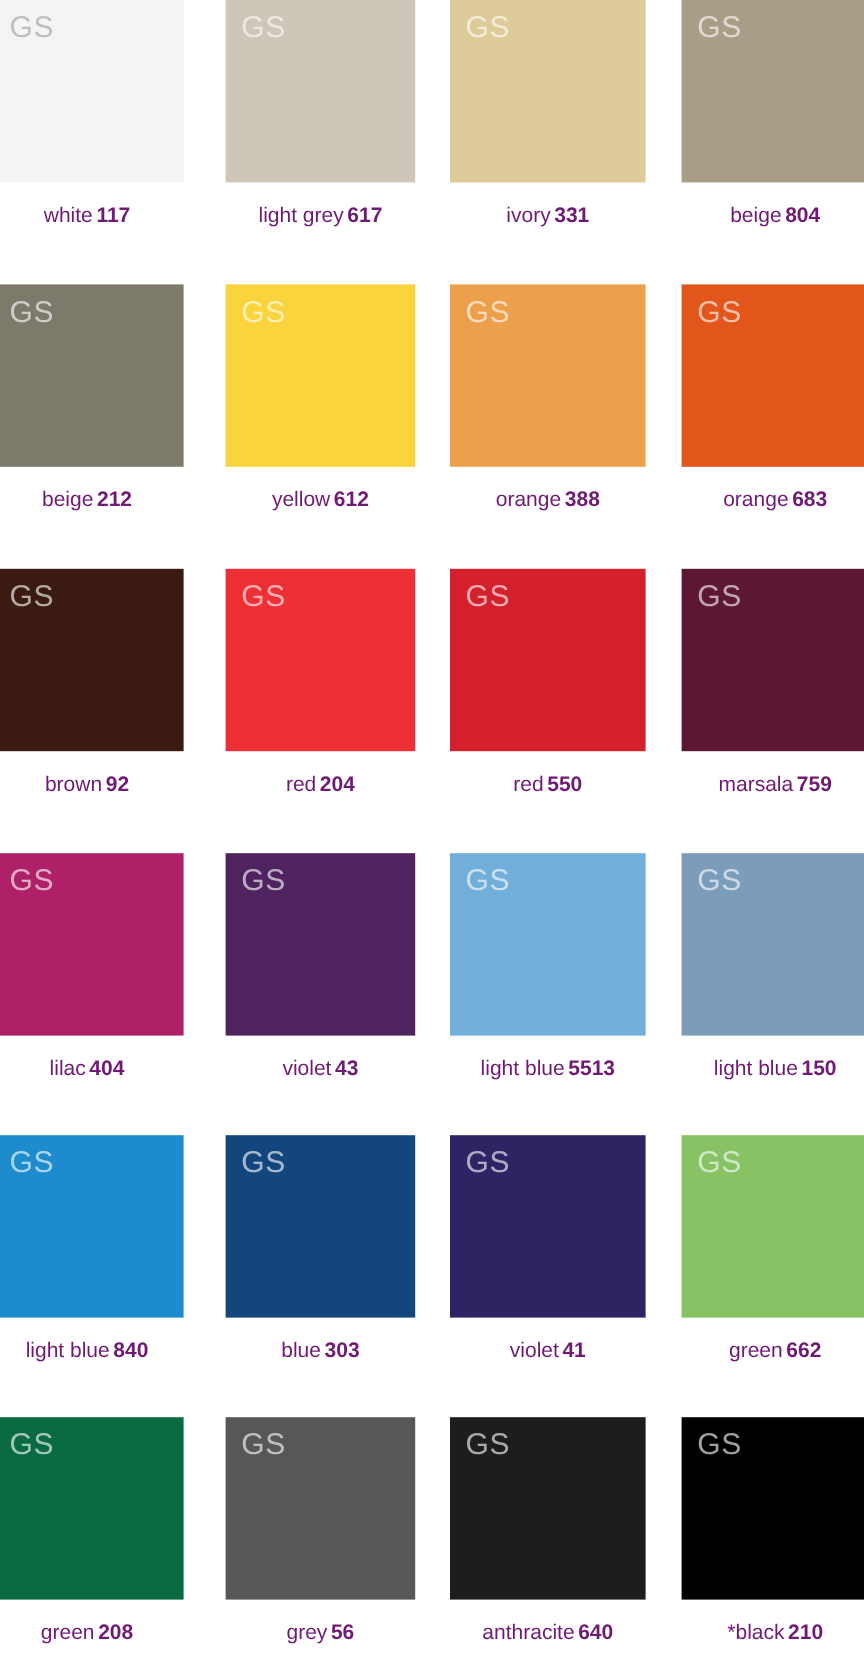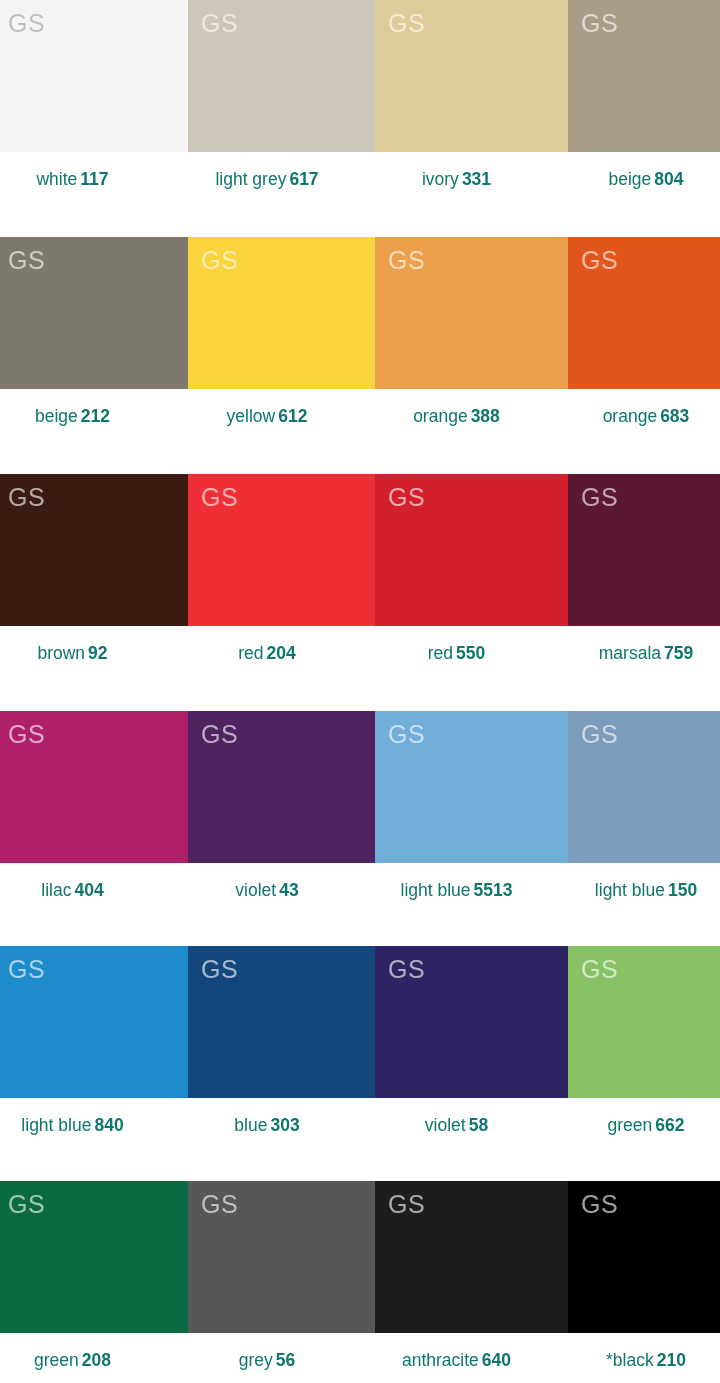--- a/index.html
+++ b/index.html
@@ -24,21 +24,20 @@
   .swatch-cell {
     position: absolute;
     box-sizing: border-box;
   }
 
   .swatch-chip {
     position: relative;
     width: 100%;
     height: 152px;
     overflow: hidden;
-    padding-left: 48px;
   }
 
   .swatch-watermark {
     position: absolute;
     top: 11px;
     font-size: 25px;
     font-weight: 400;
     letter-spacing: 0.5px;
     line-height: 1;
     color: rgba(255, 255, 255, 0.62);
@@ -54,21 +53,21 @@
   
   .swatch-watermark.on-light {
     color: rgba(0, 0, 0, 0.22);
   }
 
   .swatch-label {
     margin-top: 17px;
     text-align: center;
     font-size: 17.5px;
     line-height: 20px;
-    color: #0f766e;
+    color: #701a75;
     white-space: nowrap;
   }
 
   .col-0 .swatch-label { padding-right: 8px; }
   .col-3 .swatch-label { padding-left: 4px; }
 
   .swatch-name {
     font-weight: 400;
   }
 
@@ -186,21 +185,21 @@
     <div class="swatch-cell col-1" style="left: 188px; width: 158px; top: 946px;">
       <div class="swatch-chip" style="background: rgb(20, 70, 126);">
         <span class="swatch-watermark">GS</span>
       </div>
       <div class="swatch-label"><span class="swatch-name">blue</span><span class="swatch-code">303</span></div>
     </div>
     <div class="swatch-cell col-2" style="left: 375px; width: 163px; top: 946px;">
       <div class="swatch-chip" style="background: rgb(46, 36, 99);">
         <span class="swatch-watermark">GS</span>
       </div>
-      <div class="swatch-label"><span class="swatch-name">violet</span><span class="swatch-code">58</span></div>
+      <div class="swatch-label"><span class="swatch-name">violet</span><span class="swatch-code">41</span></div>
     </div>
     <div class="swatch-cell col-3" style="left: 568px; width: 152px; top: 946px;">
       <div class="swatch-chip" style="background: rgb(135, 195, 100);">
         <span class="swatch-watermark">GS</span>
       </div>
       <div class="swatch-label"><span class="swatch-name">green</span><span class="swatch-code">662</span></div>
     </div>
     <div class="swatch-cell col-0" style="left: 0px; width: 153px; top: 1181px;">
       <div class="swatch-chip" style="background: rgb(10, 107, 66);">
         <span class="swatch-watermark">GS</span>

